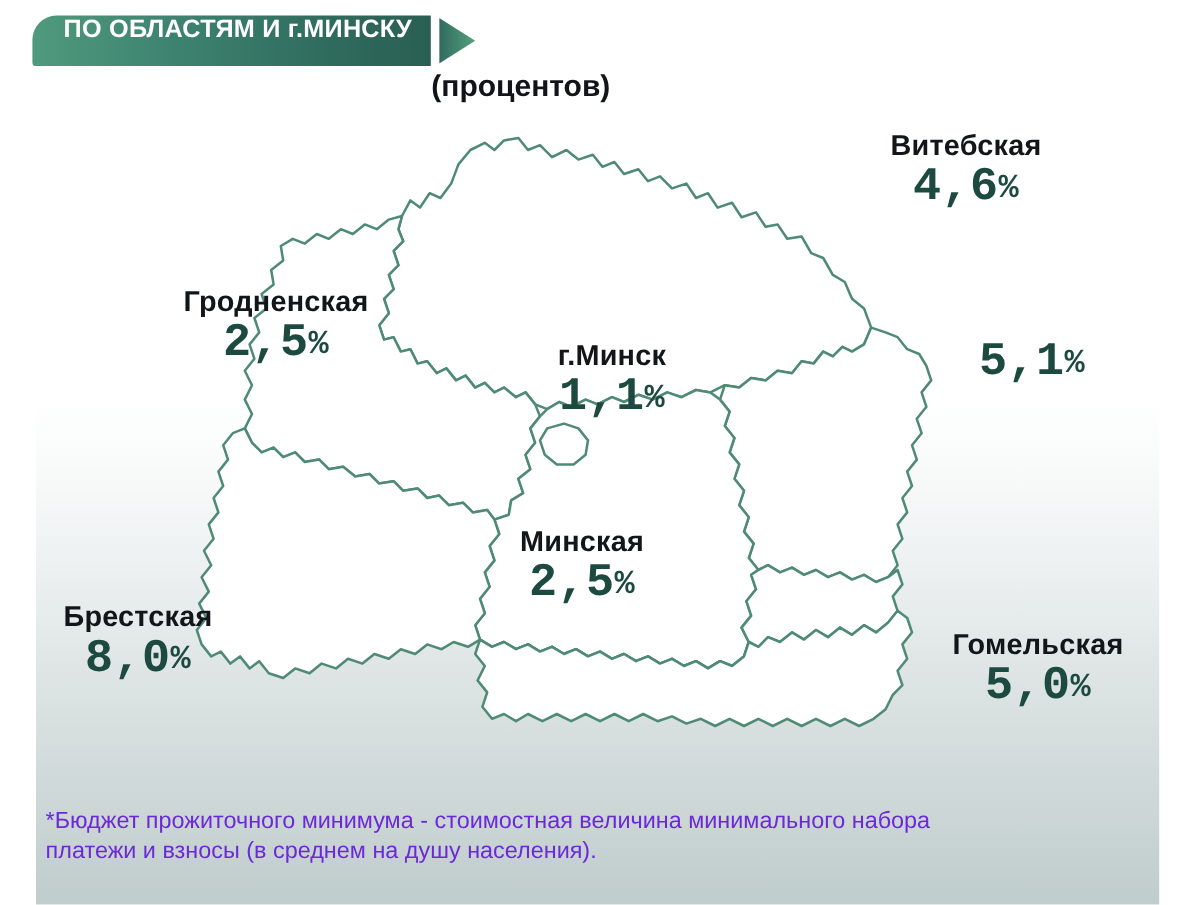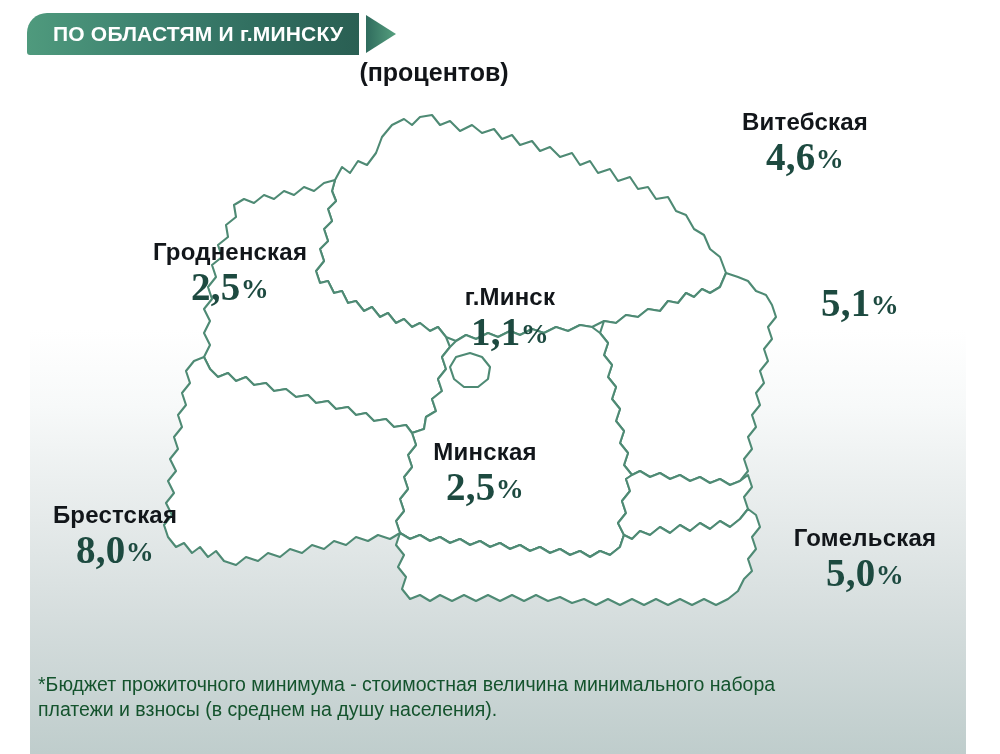--- a/index.html
+++ b/index.html
@@ -41,21 +41,20 @@
     left: 27px;
     top: 13px;
     height: 42px;
     display: flex;
     align-items: stretch;
   }
   #banner-body {
     height: 42px;
     padding: 0 16px 0 26px;
     display: flex;
-    align-items: center;
     border-top-left-radius: 20px;
     border-bottom-left-radius: 3px;
     background: linear-gradient(to right, #4f9a7d 0%, #3e8370 35%, #2f6b5d 75%, #2a5f53 100%);
   }
   #banner-title {
     color: #ffffff;
     font-size: 21px;
     font-weight: 700;
     letter-spacing: 0.2px;
     white-space: nowrap;
@@ -117,21 +116,21 @@
     color: #12161a;
     font-family: "Liberation Sans", sans-serif;
     letter-spacing: 0.2px;
   }
   .region-value {
     display: block;
     margin-top: 3px;
     font-size: 39px;
     font-weight: 700;
     color: #1d4a40;
-    font-family: Liberation Serif, serif;
+    font-family: Liberation Mono, monospace;
     letter-spacing: 0.3px;
   }
   .region-value .pct {
     font-size: 28px;
     vertical-align: 2px;
   }
 
   #label-vitebsk   { left: 660px; top: 110px; width: 290px; }
   #label-grodno    { left: 85px;  top: 240px; width: 290px; }
   #label-minsk-city{ left: 400px; top: 285px; width: 220px; }
@@ -141,21 +140,21 @@
   #label-gomel     { left: 730px; top: 498px; width: 270px; margin-top: 28px; }
 
   
   #footnote {
     position: absolute;
     left: 38px;
     top: 672px;
     width: 910px;
     font-size: 19.5px;
     line-height: 25px;
-    color: #14532d;
+    color: #6d28d9;
     font-family: "Liberation Sans", sans-serif;
   }
   #footnote p { margin: 0; }
 </style>
 </head>
 <body>
 
 <div id="page">
 
   <div id="gradient-panel"></div>

